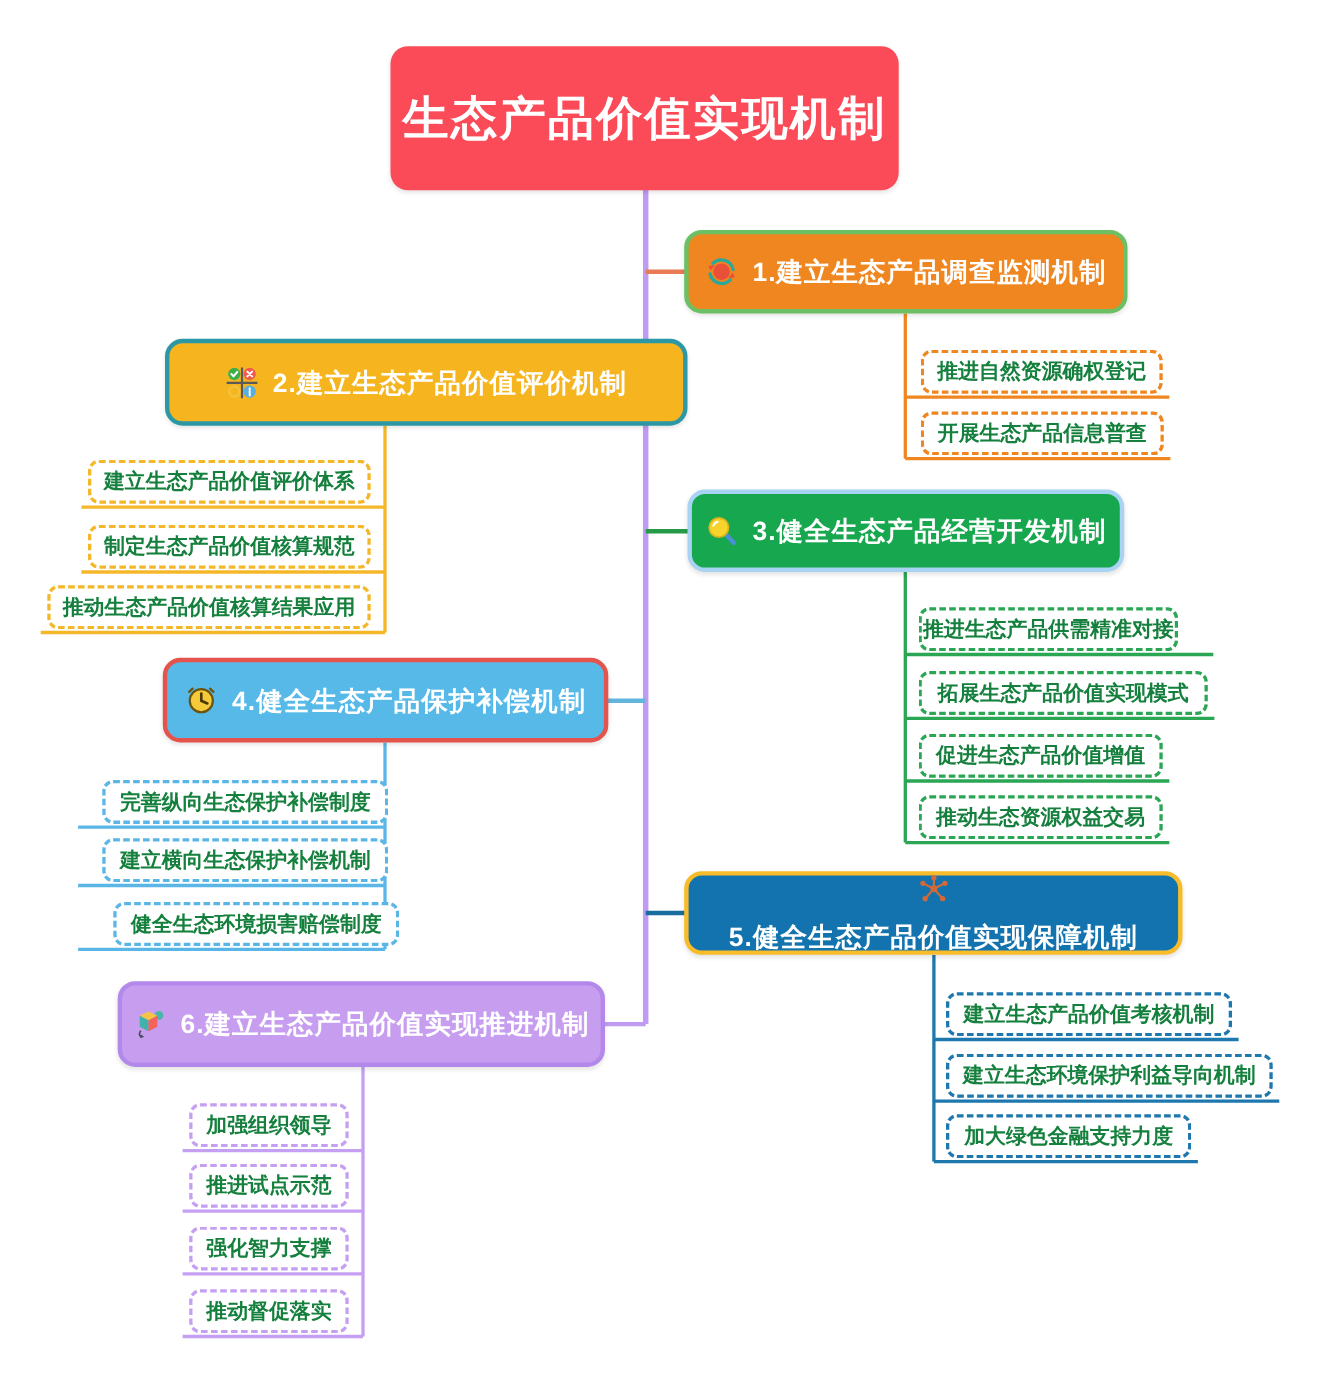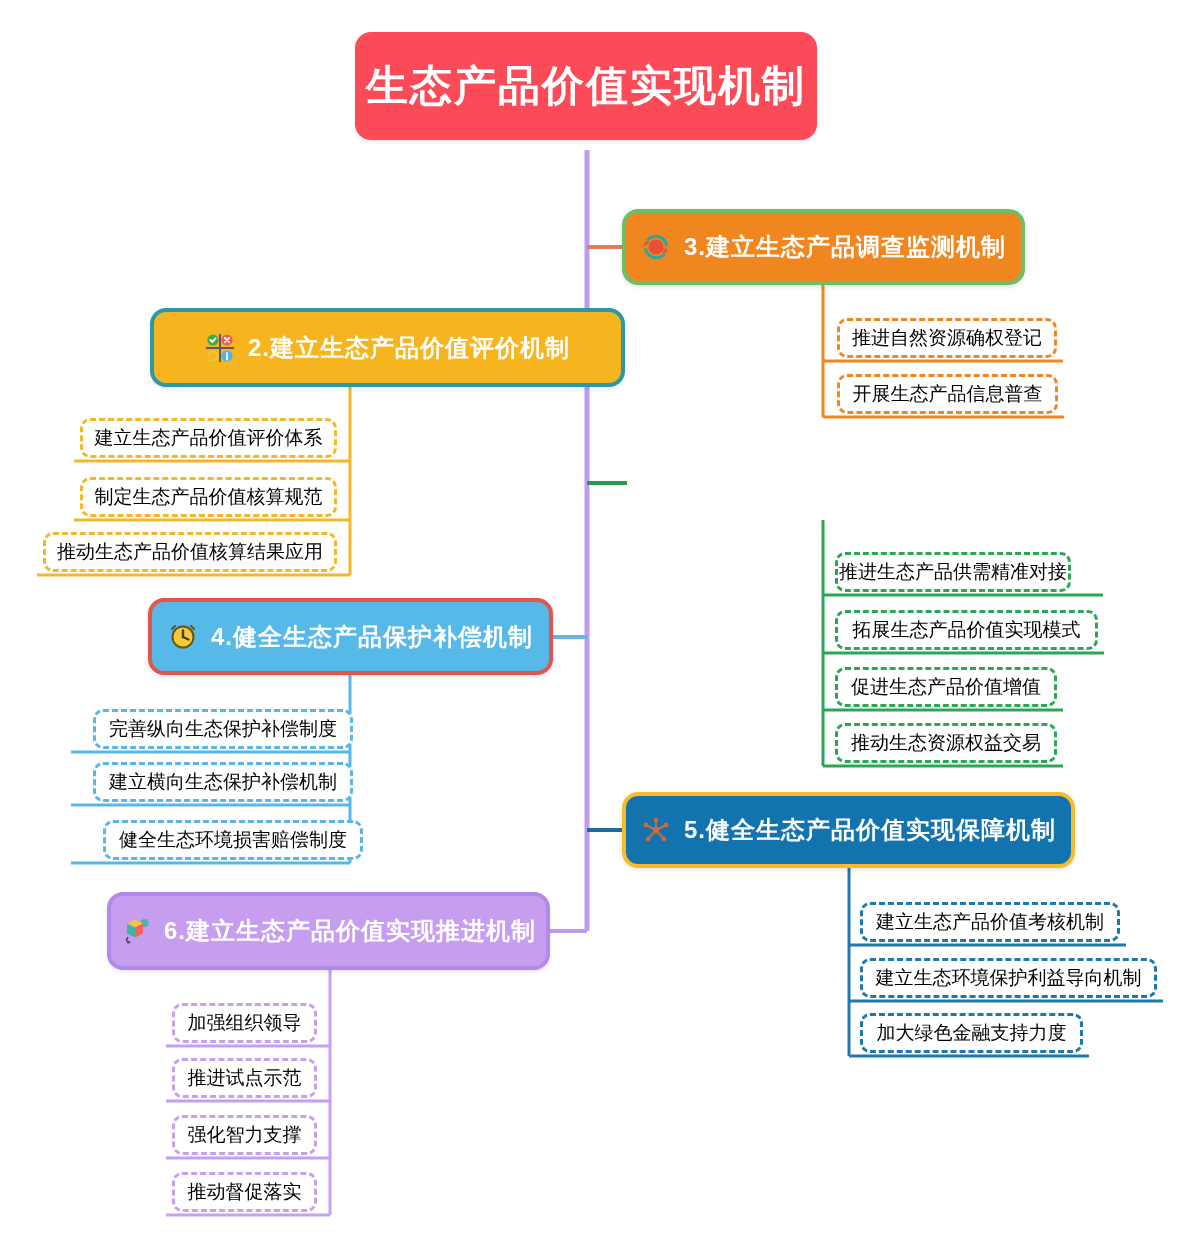--- a/index.html
+++ b/index.html
@@ -18,21 +18,21 @@
   }
   .root{
     font-size:42px;letter-spacing:2px;border-radius:16px;
     background:#fb4b58;
   }
   .icon{display:inline-flex;width:30px;height:30px;flex:0 0 30px;}
   .child{
     position:absolute;box-sizing:border-box;z-index:2;height:40px;
     display:flex;align-items:center;justify-content:center;
     background:#ffffff;border:3px dashed #999;border-radius:10px;
-    font-size:19px;font-weight:normal;color:#000000;white-space:nowrap;
+    font-size:19px;font-weight:bold;color:#15803d;white-space:nowrap;
     cursor:pointer;
   }
   .cb1{border-color:#f0861f;} .cb2{border-color:#f5b72a;} .cb3{border-color:#2aa655;}
   .cb4{border-color:#5ab6e6;margin-left:16px;} .cb5{border-color:#1e77ad;} .cb6{border-color:#c5a0f2;}
 </style>
 </head>
 <body>
 
 <div id="canvas">
 
@@ -72,35 +72,35 @@
     <line x1="849" y1="1001" x2="1163" y2="1001" stroke="#1e77ad" stroke-width="3"></line>
     <line x1="849" y1="1056" x2="1089" y2="1056" stroke="#1e77ad" stroke-width="3"></line>
 
     <line x1="330" y1="970" x2="330" y2="1215" stroke="#c5a0f2" stroke-width="3"></line>
     <line x1="166" y1="1046" x2="330" y2="1046" stroke="#c5a0f2" stroke-width="3"></line>
     <line x1="166" y1="1101" x2="330" y2="1101" stroke="#c5a0f2" stroke-width="3"></line>
     <line x1="166" y1="1158" x2="330" y2="1158" stroke="#c5a0f2" stroke-width="3"></line>
     <line x1="166" y1="1215" x2="330" y2="1215" stroke="#c5a0f2" stroke-width="3"></line>
   </svg>
 
-  <div class="topic root" style="left:355px;top:32px;width:462px;height:108px;">
+  <div class="topic root" style="left:355px;top:42px;width:462px;height:131px;">
     <span>生态产品价值实现机制</span>
   </div>
 
   <div class="topic" style="left:622px;top:209px;width:403px;height:76px;background:#f0861f;border:4px solid #6cc063;">
     <span class="icon">
       <svg viewBox="0 0 30 30" width="30" height="30">
         <circle cx="15" cy="15" r="7.5" fill="#e8503a"></circle>
         <path d="M25.5 13 A11 11 0 0 0 7 7.5" stroke="#2aa89b" stroke-width="3" fill="none" stroke-linecap="round"></path>
         <path d="M4.5 17 A11 11 0 0 0 23 22.5" stroke="#2aa89b" stroke-width="3" fill="none" stroke-linecap="round"></path>
         <polygon points="3,10 9,9 5,14" fill="#e8503a"></polygon>
         <polygon points="27,20 21,21 25,16" fill="#e8503a"></polygon>
       </svg>
     </span>
-    <span>3.建立生态产品调查监测机制</span>
+    <span>1.建立生态产品调查监测机制</span>
   </div>
   <div class="child cb1" style="left:837px;top:318px;width:220px;">
     <span>推进自然资源确权登记</span>
   </div>
   <div class="child cb1" style="left:837px;top:374px;width:221px;">
     <span>开展生态产品信息普查</span>
   </div>
 
   <div class="topic" style="left:150px;top:308px;width:475px;height:79px;background:#f6b51e;border:4px solid #2d98a5;">
     <span class="icon">
@@ -121,20 +121,30 @@
   <div class="child cb2" style="left:80px;top:418px;width:257px;">
     <span>建立生态产品价值评价体系</span>
   </div>
   <div class="child cb2" style="left:80px;top:477px;width:257px;">
     <span>制定生态产品价值核算规范</span>
   </div>
   <div class="child cb2" style="left:43px;top:532px;width:294px;">
     <span>推动生态产品价值核算结果应用</span>
   </div>
 
+  <div class="topic" style="left:625px;top:445px;width:397px;height:75px;background:#17a74e;border:4px solid #a9d3f2;">
+    <span class="icon">
+      <svg viewBox="0 0 30 30" width="30" height="30">
+        <line x1="19" y1="18" x2="26" y2="25.5" stroke="#4a90d9" stroke-width="4" stroke-linecap="round"></line>
+        <circle cx="12.5" cy="11.5" r="8.8" fill="#f7d42c" stroke="#d9b31a" stroke-width="1.6"></circle>
+        <path d="M7.5 10 a5.5 5.5 0 0 1 4 -3.6" stroke="#fff" stroke-width="1.8" fill="none" stroke-linecap="round"></path>
+      </svg>
+    </span>
+    <span>3.健全生态产品经营开发机制</span>
+  </div>
   <div class="child cb3" style="left:835px;top:552px;width:236px;">
     <span>推进生态产品供需精准对接</span>
   </div>
   <div class="child cb3" style="left:835px;top:610px;width:263px;">
     <span>拓展生态产品价值实现模式</span>
   </div>
   <div class="child cb3" style="left:835px;top:667px;width:222px;">
     <span>促进生态产品价值增值</span>
   </div>
   <div class="child cb3" style="left:835px;top:723px;width:222px;">
@@ -155,21 +165,21 @@
   <div class="child cb4" style="left:77px;top:709px;width:260px;">
     <span>完善纵向生态保护补偿制度</span>
   </div>
   <div class="child cb4" style="left:77px;top:762px;width:260px;">
     <span>建立横向生态保护补偿机制</span>
   </div>
   <div class="child cb4" style="left:87px;top:820px;width:260px;text-align:center;">
     <span>健全生态环境损害赔偿制度</span>
   </div>
 
-  <div class="topic" style="left:622px;top:792px;width:453px;height:76px;background:#1273ae;border:4px solid #f8bc2b;">
+  <div class="topic" style="left:622px;top:792px;width:453px;height:76px;background:#1273ae;border:4px solid #f8bc2b;flex-direction:column;">
     <span class="icon">
       <svg viewBox="0 0 30 30" width="30" height="30">
         <g stroke="#c96a40" stroke-width="2">
           <line x1="15" y1="15" x2="15" y2="5"></line>
           <line x1="15" y1="15" x2="25" y2="10"></line>
           <line x1="15" y1="15" x2="23" y2="24"></line>
           <line x1="15" y1="15" x2="7" y2="24"></line>
           <line x1="15" y1="15" x2="5" y2="10"></line>
         </g>
         <circle cx="15" cy="15" r="3.2" fill="#d2693a"></circle>

